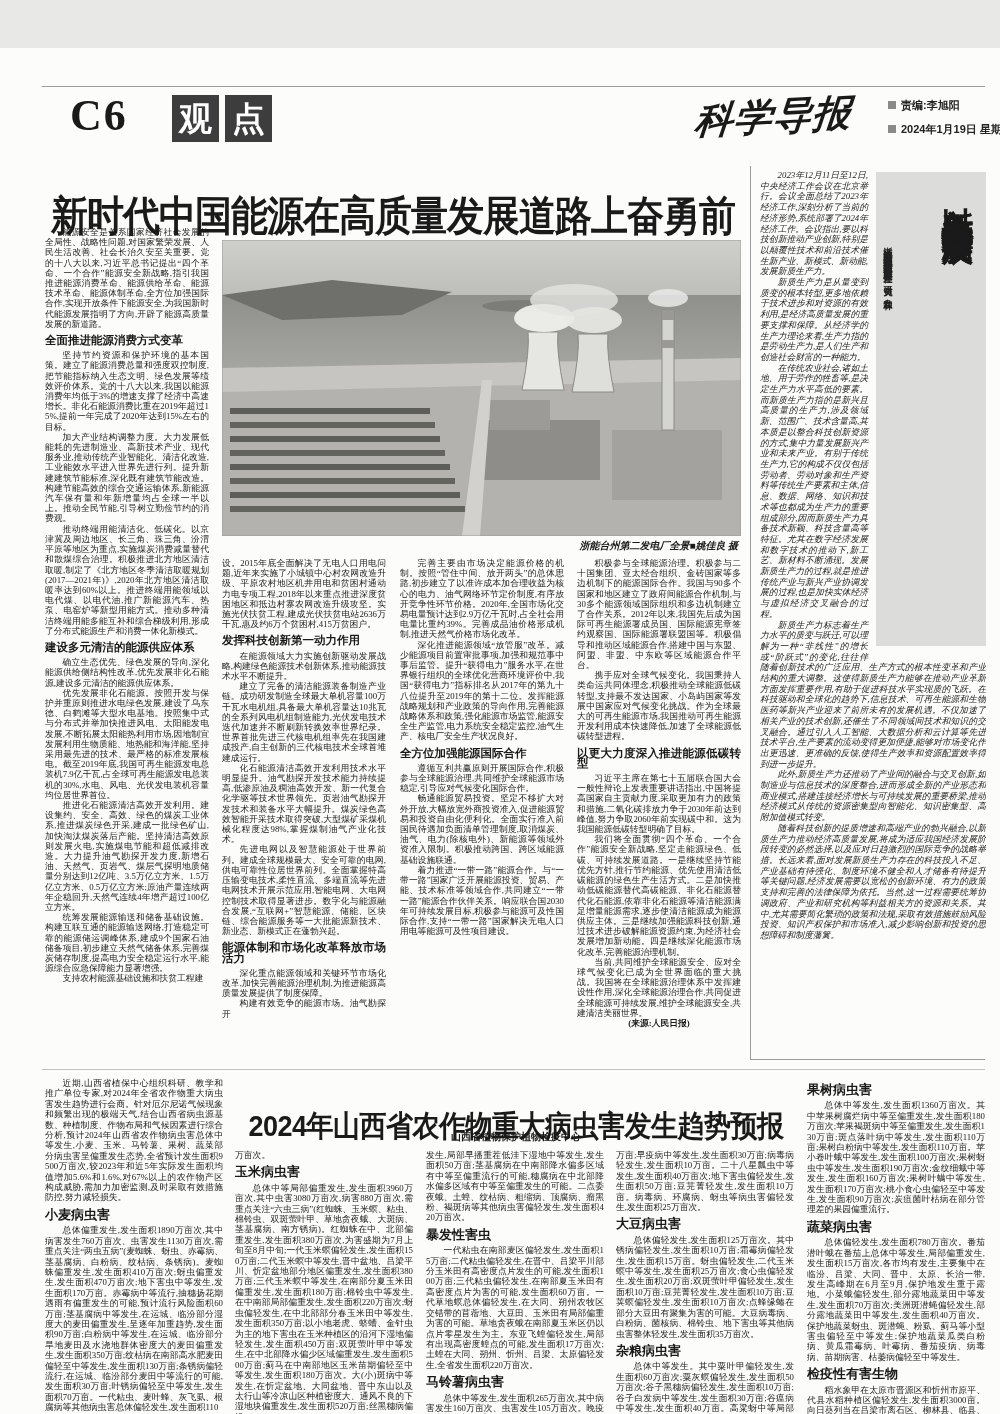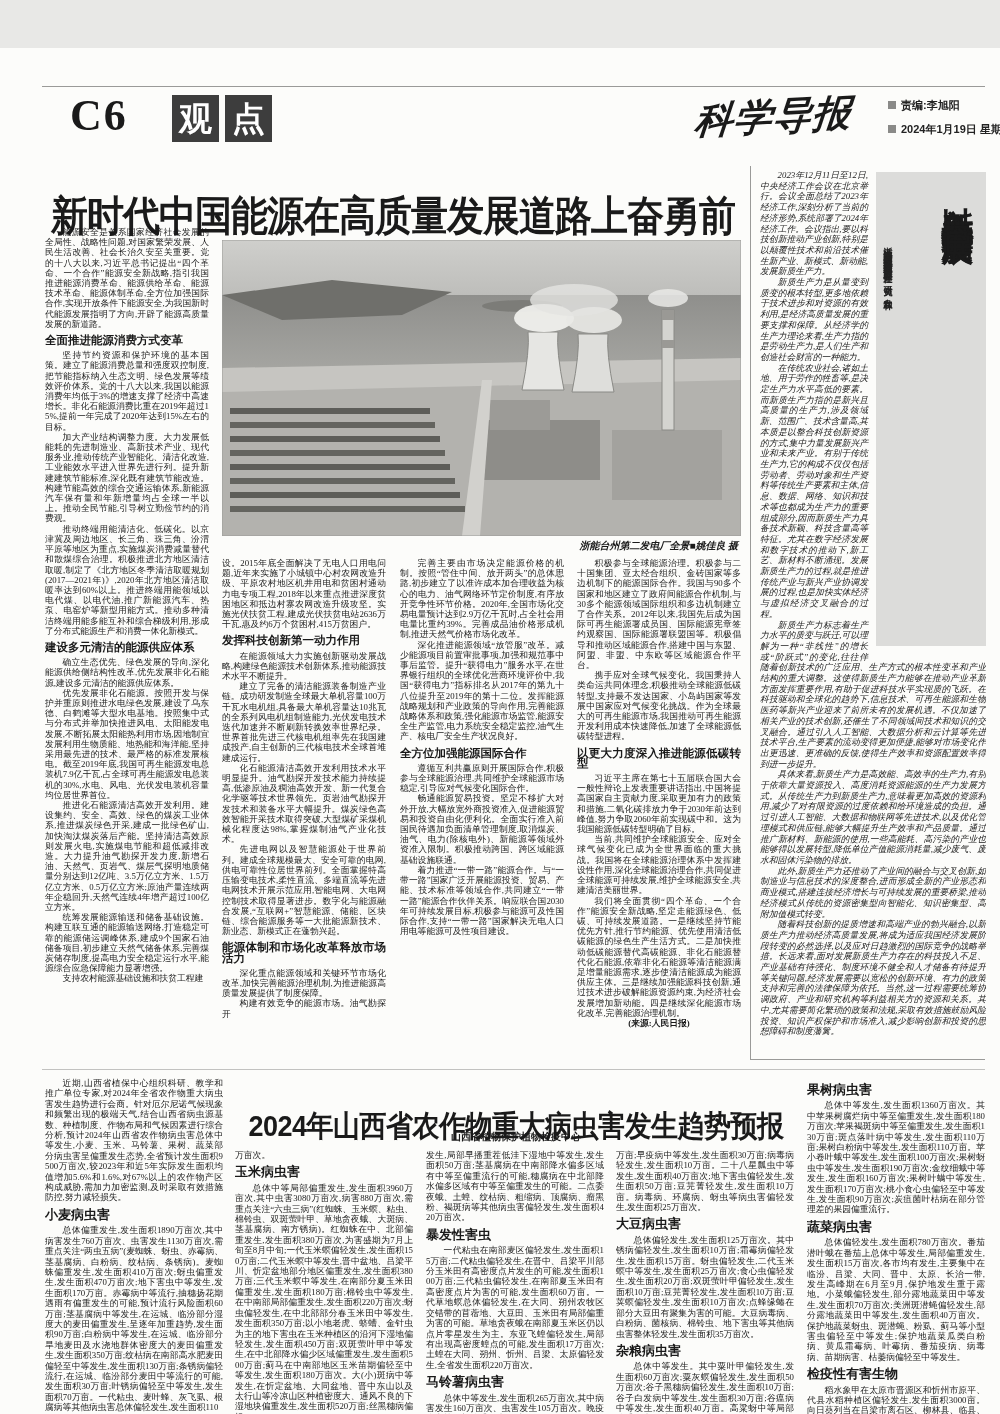--- a/index.html
+++ b/index.html
@@ -160,37 +160,36 @@
       <h3 class="subhead">全方位加强能源国际合作</h3>
       <p class="para">遵循互利共赢原则开展国际合作,积极参与全球能源治理,共同维护全球能源市场稳定,引导应对气候变化国际合作。</p>
       <p class="para">畅通能源贸易投资。坚定不移扩大对外开放,大幅放宽外商投资准入,促进能源贸易和投资自由化便利化。全面实行准入前国民待遇加负面清单管理制度,取消煤炭、油气、电力(除核电外)、新能源等领域外资准入限制。积极推动跨国、跨区域能源基础设施联通。</p>
       <p class="para">着力推进“一带一路”能源合作。与“一带一路”国家广泛开展能源投资、贸易、产能、技术标准等领域合作,共同建立“一带一路”能源合作伙伴关系。响应联合国2030年可持续发展目标,积极参与能源可及性国际合作,支持“一带一路”国家解决无电人口用电等能源可及性项目建设。</p>
     </div>
   <div class="news-col main-col" style="left:577px;top:510px;height:502px;">
       <p class="para">积极参与全球能源治理。积极参与二十国集团、亚太经合组织、金砖国家等多边机制下的能源国际合作。我国与90多个国家和地区建立了政府间能源合作机制,与30多个能源领域国际组织和多边机制建立了合作关系。2012年以来,我国先后成为国际可再生能源署成员国、国际能源宪章签约观察国、国际能源署联盟国等。积极倡导和推动区域能源合作,搭建中国与东盟、阿盟、非盟、中东欧等区域能源合作平台。</p>
       <p class="para">携手应对全球气候变化。我国秉持人类命运共同体理念,积极推动全球能源低碳转型,支持最不发达国家、小岛屿国家等发展中国家应对气候变化挑战。作为全球最大的可再生能源市场,我国推动可再生能源开发利用成本快速降低,加速了全球能源低碳转型进程。</p>
       <h3 class="subhead">以更大力度深入推进能源低碳转型</h3>
       <p class="para">习近平主席在第七十五届联合国大会一般性辩论上发表重要讲话指出,中国将提高国家自主贡献力度,采取更加有力的政策和措施,二氧化碳排放力争于2030年前达到峰值,努力争取2060年前实现碳中和。这为我国能源低碳转型明确了目标。</p>
+      <p class="para">我们将全面贯彻“四个革命、一个合作”能源安全新战略,坚定走能源绿色、低碳、可持续发展道路。一是继续坚持节能优先方针,推行节约能源、优先使用清洁低碳能源的绿色生产生活方式。二是加快推动低碳能源替代高碳能源、非化石能源替代化石能源,依靠非化石能源等清洁能源满足增量能源需求,逐步使清洁能源成为能源供应主体。三是继续加强能源科技创新,通过技术进步破解能源资源约束,为经济社会发展增加新动能。四是继续深化能源市场化改革,完善能源治理机制。</p>
       <p class="para">当前,共同维护全球能源安全、应对全球气候变化已成为全世界面临的重大挑战。我国将在全球能源治理体系中发挥建设性作用,深化全球能源治理合作,共同促进全球能源可持续发展,维护全球能源安全,共建清洁美丽世界。</p>
-      <p class="para">我们将全面贯彻“四个革命、一个合作”能源安全新战略,坚定走能源绿色、低碳、可持续发展道路。一是继续坚持节能优先方针,推行节约能源、优先使用清洁低碳能源的绿色生产生活方式。二是加快推动低碳能源替代高碳能源、非化石能源替代化石能源,依靠非化石能源等清洁能源满足增量能源需求,逐步使清洁能源成为能源供应主体。三是继续加强能源科技创新,通过技术进步破解能源资源约束,为经济社会发展增加新动能。四是继续深化能源市场化改革,完善能源治理机制。</p>
       <p class="para tail">(来源:人民日报)</p>
     </div>
 
   <div class="vline" style="left:750px;top:118px;height:893px;"></div>
   <div id="sidebar">
     <div id="sidebar-titlebox">
       <div id="sidebar-vauthor">浙江大学国际联合商学院数字经济与金融创新研究中心联席主任、研究员 盘和林</div>
       <div id="sidebar-vtitle">以新质生产力推动经济高质量发展</div>
     </div>
     <div>
         <p class="para">2023年12月11日至12日,中央经济工作会议在北京举行。会议全面总结了2023年经济工作,深刻分析了当前的经济形势,系统部署了2024年经济工作。会议指出,要以科技创新推动产业创新,特别是以颠覆性技术和前沿技术催生新产业、新模式、新动能,发展新质生产力。</p>
         <p class="para">新质生产力是从量变到质变的根本转型,更多地依赖于技术进步和对资源的有效利用,是经济高质量发展的重要支撑和保障。从经济学的生产力理论来看,生产力指的是劳动生产力,是人们生产和创造社会财富的一种能力。</p>
         <p class="para">在传统农业社会,诸如土地、用于劳作的牲畜等,是决定生产力水平高低的要素。而新质生产力指的是新兴且高质量的生产力,涉及领域新、范围广、技术含量高,其本质是以整合科技创新资源的方式,集中力量发展新兴产业和未来产业。有别于传统生产力,它的构成不仅仅包括劳动者、劳动对象和生产资料等传统生产要素和主体,信息、数据、网络、知识和技术等也都成为生产力的重要组成部分,因而新质生产力具备技术新颖、科技含量高等特征。尤其在数字经济发展和数字技术的推动下,新工艺、新材料不断涌现。发展新质生产力的过程,就是推进传统产业与新兴产业协调发展的过程,也是加快实体经济与虚拟经济交叉融合的过程。</p>
         <p class="para">新质生产力标志着生产力水平的质变与跃迁,可以理解为一种“非线性”的增长或“阶跃式”的变化,往往伴随着创新技术的广泛应用、生产方式的根本性变革和产业结构的重大调整。这使得新质生产力能够在推动产业革新方面发挥重要作用,有助于促进科技水平实现质的飞跃。在科技驱动和全球化的趋势下,信息技术、可再生能源和生物医药等新兴产业迎来了前所未有的发展机遇。不仅加速了相关产业的技术创新,还催生了不同领域间技术和知识的交叉融合。通过引入人工智能、大数据分析和云计算等先进技术平台,生产要素的流动变得更加便捷,能够对市场变化作出更迅速、更准确的反馈,使得生产效率和资源配置效率得到进一步提升。</p>
-        <p class="para">具体来看,新质生产力是高效能、高效率的生产力,有别于依靠大量资源投入、高度消耗资源能源的生产力发展方式。从传统生产力到新质生产力,意味着更加高效的资源利用,减少了对有限资源的过度依赖和给环境造成的负担。通过引进人工智能、大数据和物联网等先进技术,以及优化管理模式和供应链,能够大幅提升生产效率和产品质量。通过推广新材料、新能源的使用,一些高能耗、高污染的产业也能够得以发展转型,降低单位产值能源消耗量,减少废气、废水和固体污染物的排放。</p>
         <p class="para">此外,新质生产力还推动了产业间的融合与交叉创新,如制造业与信息技术的深度整合,进而形成全新的产业形态和商业模式,搭建连接经济增长与可持续发展的重要桥梁,推动经济模式从传统的资源密集型向智能化、知识密集型、高附加值模式转变。</p>
         <p class="para">随着科技创新的提质增速和高端产业的勃兴融合,以新质生产力推动经济高质量发展,将成为适应我国经济发展阶段转变的必然选择,以及应对日趋激烈的国际竞争的战略举措。长远来看,面对发展新质生产力存在的科技投入不足、产业基础有待强化、制度环境不健全和人才储备有待提升等关键问题,经济发展需要以宽松的创新环境、有力的政策支持和完善的法律保障为依托。当然,这一过程需要统筹协调政府、产业和研究机构等利益相关方的资源和关系。其中,尤其需要简化繁琐的政策和法规,采取有效措施鼓励风险投资、知识产权保护和市场准入,减少影响创新和投资的思想障碍和制度藩篱。</p>
       </div>
   </div>
   <div class="hline" style="left:750px;top:1011px;width:235px;"></div>
 
   <div class="hline" style="left:42px;top:1021px;width:943px;border-top-color:#c2c2c0;"></div>
   <h2 id="bottom-headline">2024年山西省农作物重大病虫害发生趋势预报</h2>
   <div id="bottom-byline">山西省植物保护植物检疫中心</div>
 

